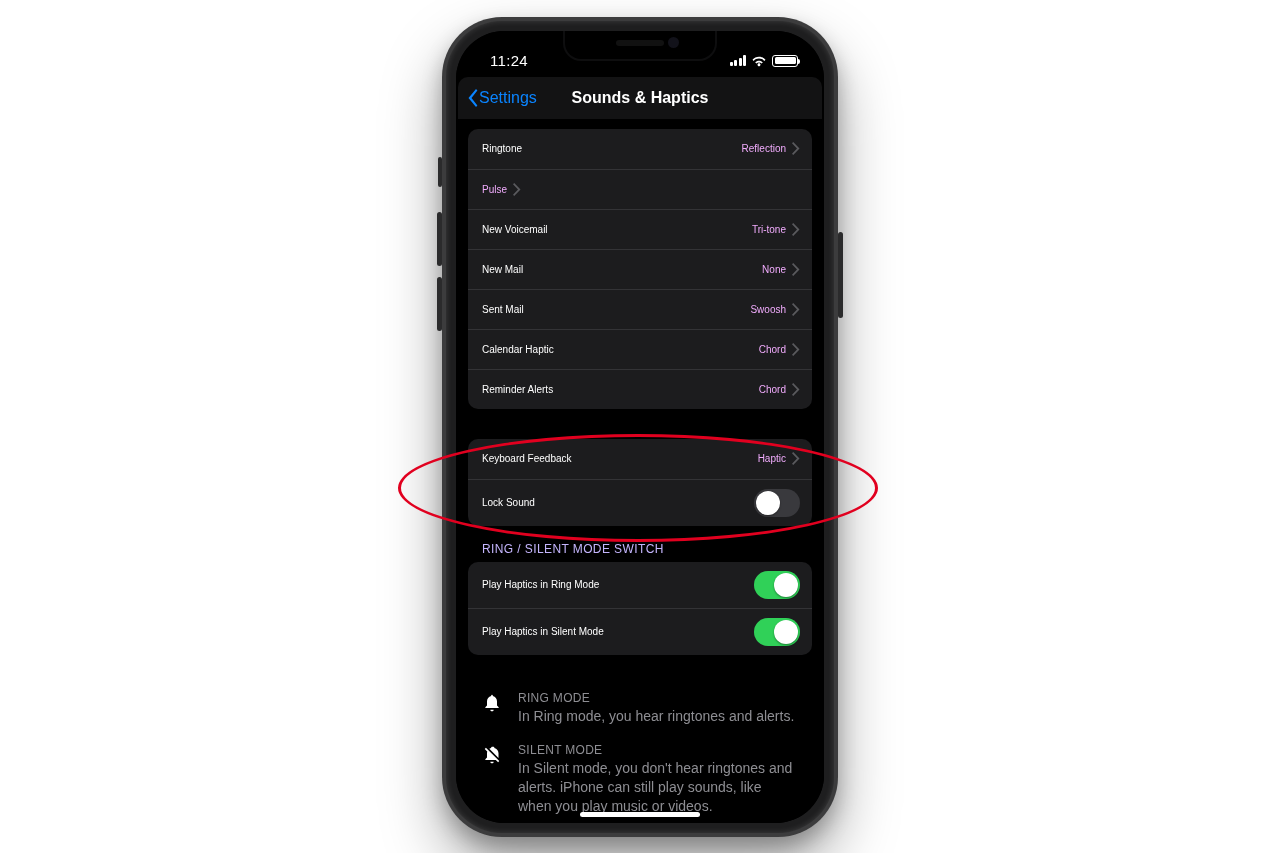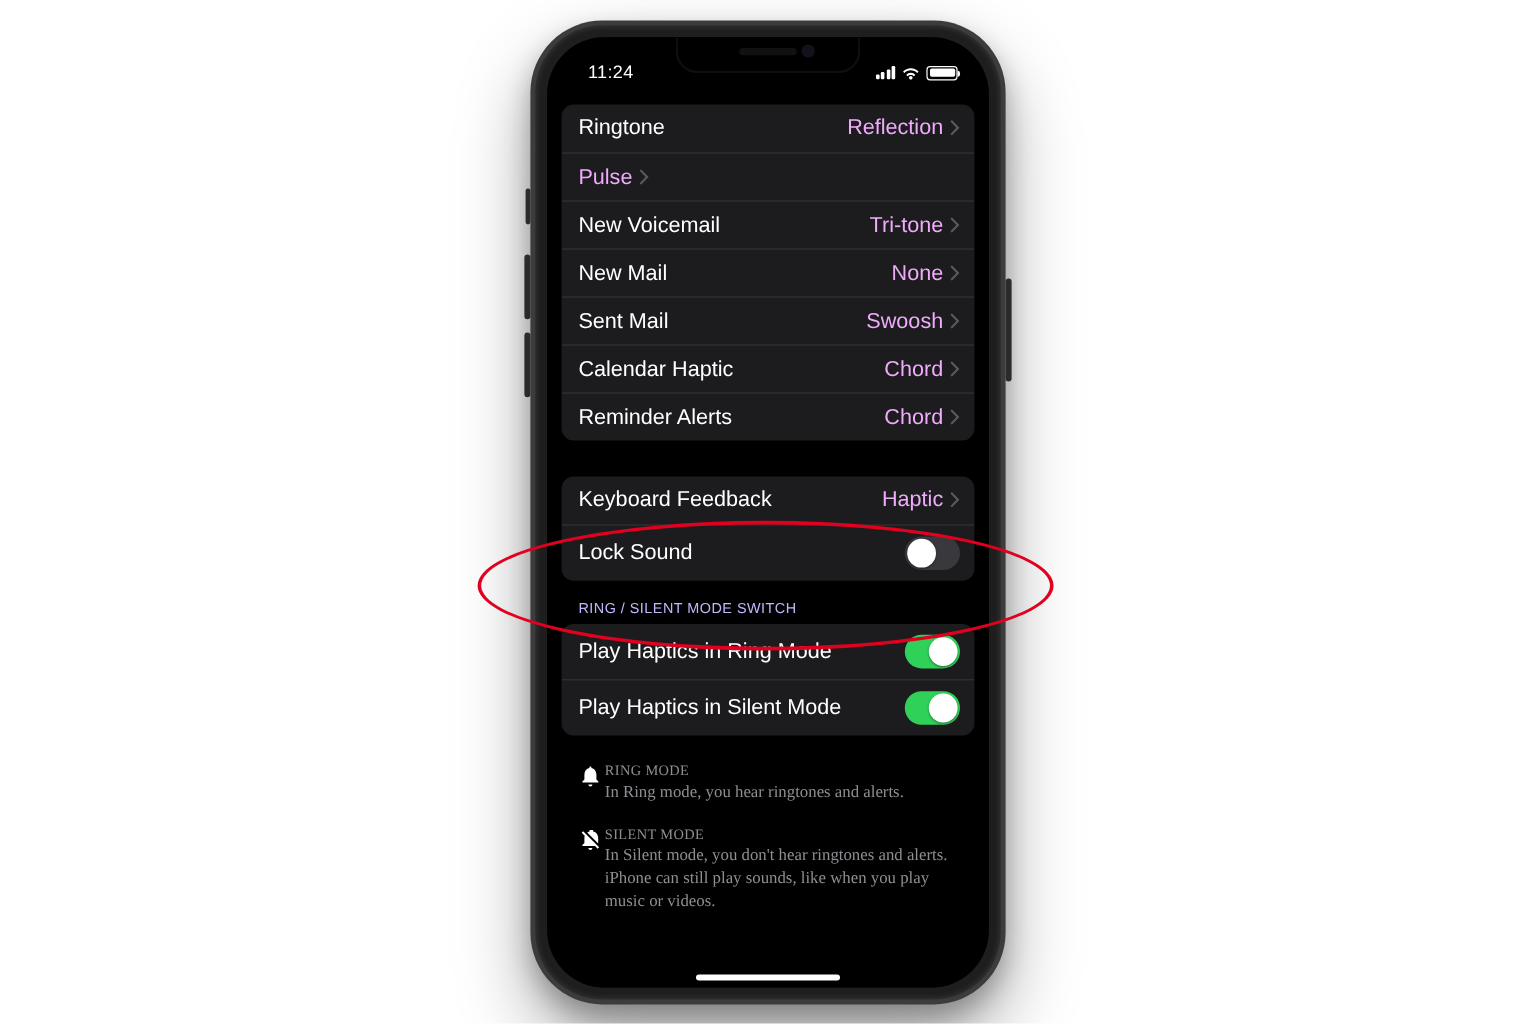--- a/index.html
+++ b/index.html
@@ -156,21 +156,21 @@
     overflow:hidden;
     margin-bottom:30px;
   }
   .row{
     display:flex;
     align-items:center;
     min-height:40px;
     padding: 9px 12px 9px 14px;
     position:relative;
     border-top:0.5px solid #333336;
-    font-size:18px;
+    font-size:10px;
   }
   .group .row:first-child{border-top:none;}
   .row .label{color:#fff;flex:1;}
   .row .value{color:#f0abfc;margin-right:6px;}
   .chev{color:#5a5a5e;display:flex;}
   .chev svg{width:8px;height:13px;}
 
   .section-header{
     color:#c4b5fd;
     font-size:12px;
@@ -189,21 +189,21 @@
   .toggle.on{background:#30d158;}
   .knob{
     position:absolute;top:2px;left:2px;width:24px;height:24px;border-radius:50%;
     background:#fff;transition:left .15s;
     box-shadow:0 1px 2px rgba(0,0,0,0.4);
   }
   .toggle.on .knob{left:20px;}
 
   
   .info{
-    display:flex;padding:0 14px 18px;font-family:Liberation Serif, serif;
+    display:flex;gap:14px;padding:0 14px 18px;
   }
   .info .icn{width:22px;color:#fff;flex-shrink:0;padding-top:2px;}
   .info .icn svg{width:20px;height:20px;}
   .info .txt .h{color:#8e8e93;font-size:12px;letter-spacing:0.3px;margin-bottom:2px;}
   .info .txt .d{color:#8e8e93;font-size:14px;line-height:1.35;}
 
   .home-ind{
     position:absolute;bottom:6px;left:50%;transform:translateX(-50%);
     width:120px;height:5px;border-radius:3px;background:#fff;
   }
@@ -248,20 +248,29 @@
             <svg viewBox="0 0 16 12">
                 <path fill="#fff" d="M8 11.3c.8 0 1.5-.7 1.5-1.5S8.8 8.3 8 8.3 6.5 9 6.5 9.8s.7 1.5 1.5 1.5zM4.2 7.4l1.2 1.2C6 7.9 6.9 7.5 8 7.5s2 .4 2.6 1.1l1.2-1.2C10.8 6.3 9.5 5.7 8 5.7S5.2 6.3 4.2 7.4zM1.5 4.7l1.2 1.2C4 4.4 5.9 3.6 8 3.6s4 .8 5.3 2.3l1.2-1.2C12.9 2.8 10.6 1.8 8 1.8S3.1 2.8 1.5 4.7z"></path>
               </svg>
           </div>
           <div class="battery">
               <i></i>
             </div>
         </div>
       </div>
 
+      <div class="navbar">
+        <div class="back">
+          <svg viewBox="0 0 12 20">
+              <path fill="#0a84ff" d="M9.5 1L2 10l7.5 9 1.4-1.6L5 10l5.9-7.4z"></path>
+            </svg>
+          <span>Settings</span>
+        </div>
+        <div class="title">Sounds &amp; Haptics</div>
+      </div>
 
       <div class="content">
 
         <div class="group">
           <div class="row">
             <span class="label">Ringtone</span>
             <span class="value">Reflection</span>
             <span class="chev">
                 <svg viewBox="0 0 8 13">
                   <path fill="currentColor" d="M1.2 0L0 1.3 5 6.5 0 11.7 1.2 13l6.3-6.5z"></path>
@@ -335,21 +344,21 @@
           </div>
           <div class="row">
             <span class="label">Lock Sound</span>
             <div class="toggle">
                 <div class="knob"></div>
               </div>
           </div>
         </div>
 
         <div class="section-header">RING / SILENT MODE SWITCH</div>
-        <div class="group" style="margin-bottom:22px">
+        <div class="group" style="margin-bottom:36px">
           <div class="row">
             <span class="label">Play Haptics in Ring Mode</span>
             <div class="toggle on">
                 <div class="knob"></div>
               </div>
           </div>
           <div class="row">
             <span class="label">Play Haptics in Silent Mode</span>
             <div class="toggle on">
                 <div class="knob"></div>

